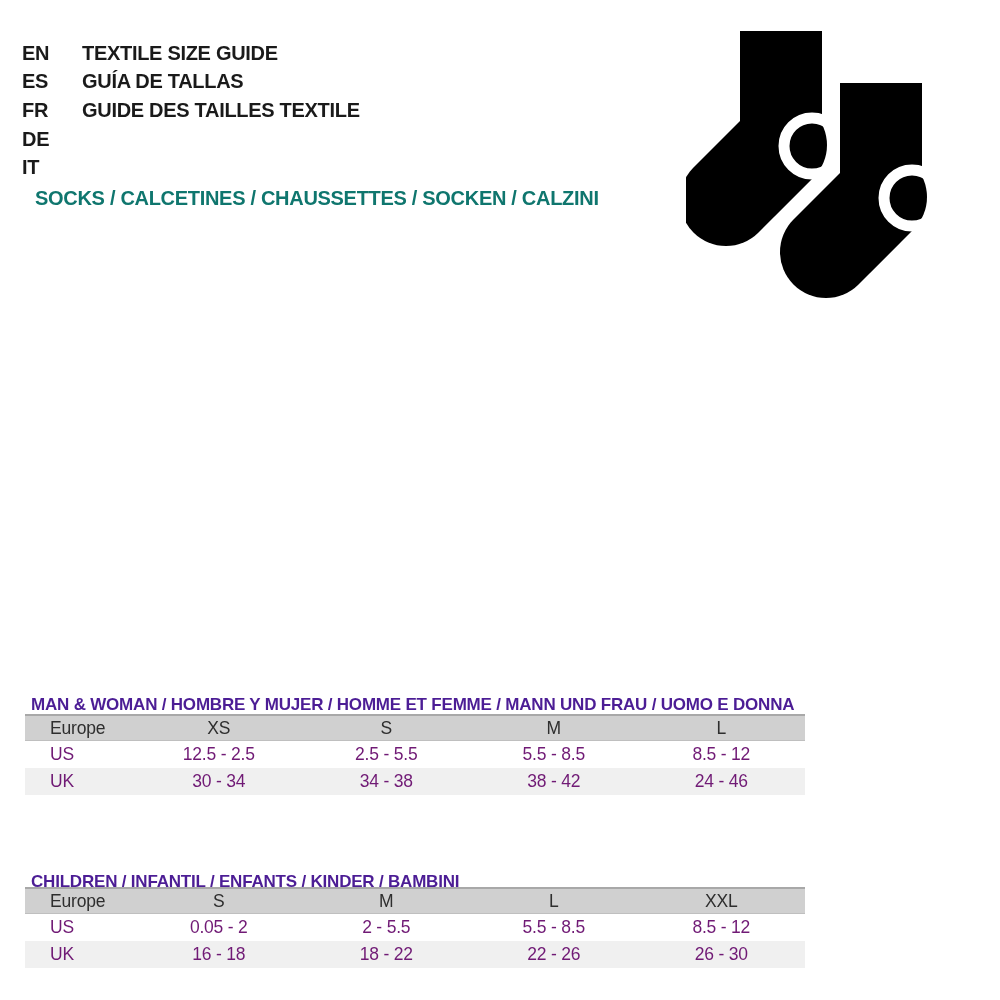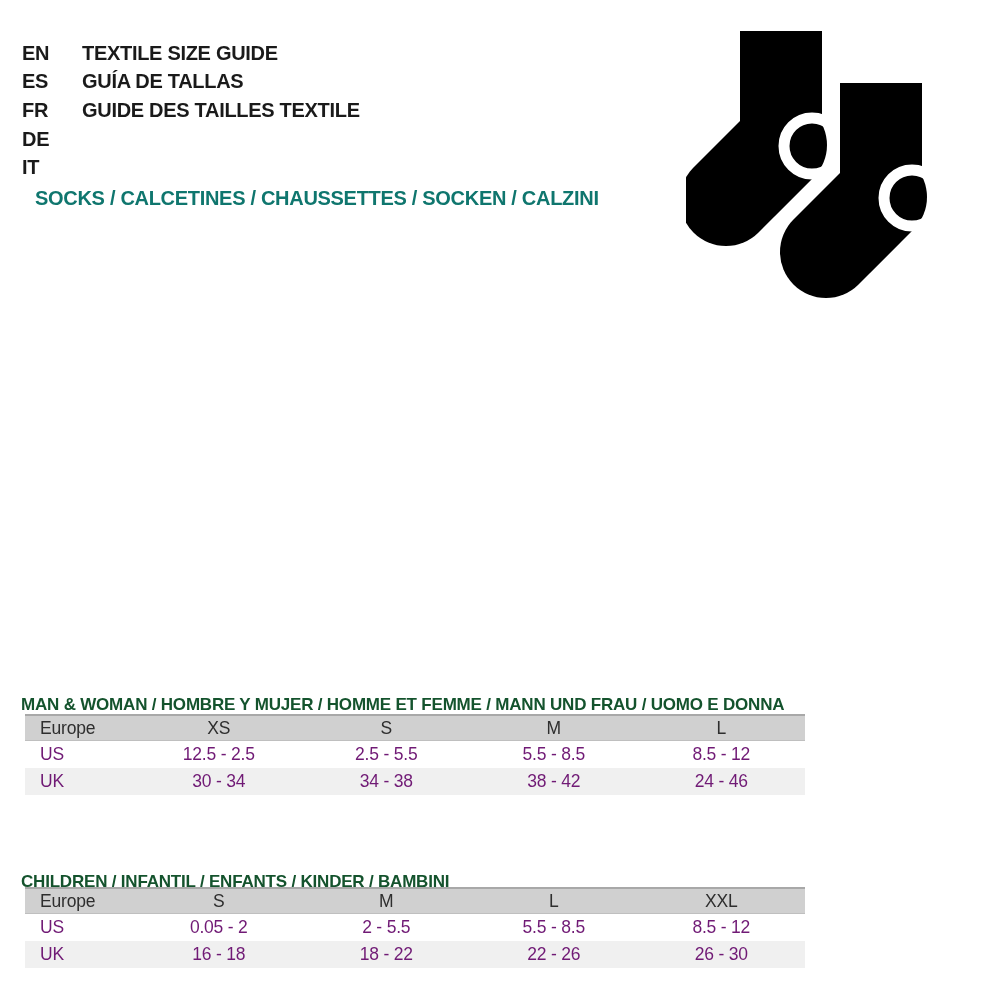--- a/index.html
+++ b/index.html
@@ -23,22 +23,22 @@
     font-weight:bold; font-size:20px; color:#0f766e; letter-spacing:-0.3px;
     white-space:nowrap;
   }
 
   
   .icon-wrap { position:absolute; left:686px; top:15px; width:262px; height:286px; }
   .icon-wrap svg { display:block; width:100%; height:100%; }
 
   
   .tbl-title {
-    position:absolute; left:21px;
-    font-weight:bold; font-size:17px; color:#14532d; letter-spacing:-0.2px;
+    position:absolute; left:31px;
+    font-weight:bold; font-size:17px; color:#4c1d95; letter-spacing:-0.2px;
     white-space:nowrap;
   }
   .title-1 { top:681px; }
   .title-2 { top:858px; }
 
   
   .tbl { position:absolute; left:25px; width:780px; }
   .tbl-1 { top:714px; }
   .tbl-2 { top:887px; }
   .tr {
@@ -46,21 +46,21 @@
     height:27px; align-items:center;
     font-size:17.5px; color:#701a75; letter-spacing:-0.2px;
   }
   .tr.head {
     background:#d0d0d0; height:24px;
     border-top:2px solid #a8a8a8; border-bottom:1px solid #bfbfbf;
     color:#2e2e2e;
   }
   .tr.alt { background:#f0f0f0; }
   .td { text-align:center; white-space:nowrap; }
-  .td.c0 { text-align:left; padding-left:15px; }
+  .td.c0 { text-align:left; padding-left:25px; }
 </style>
 </head>
 <body>
 
 <div class="page">
 
   <section class="lang-block">
     <div class="lang-row">
       <span class="lang-code">EN</span>
       <span class="lang-text">TEXTILE SIZE GUIDE</span>

